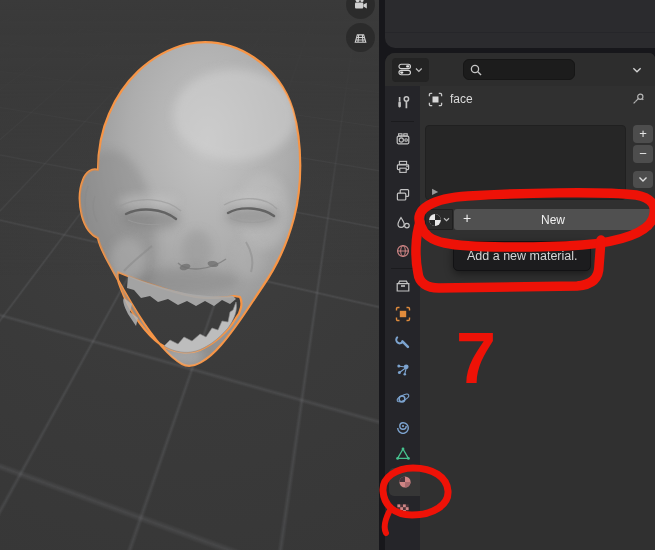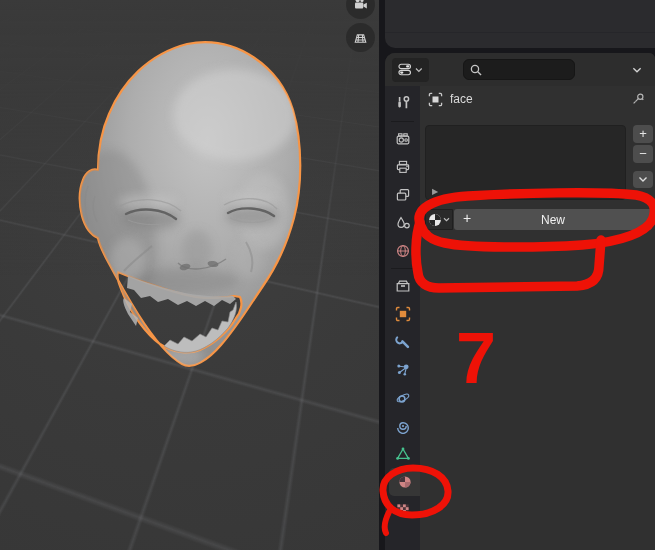--- a/index.html
+++ b/index.html
@@ -355,20 +355,21 @@
             <svg width="7" height="5" viewBox="0 0 8 6">
               <polyline points="1,1.5 4,4.5 7,1.5" stroke="#bdbdbd" stroke-width="1.3" fill="none"></polyline>
             </svg>
           </button>
           <button class="new-btn">
             <span class="plus">+</span>
             <span>New</span>
           </button>
         </div>
 
+        <div class="tooltip">Add a new material.</div>
         <div class="step-number">7</div>
       </div>
     </div>
   </div>
 
   <svg class="annotations" width="655" height="550" viewBox="0 0 655 550">
     <g fill="none" stroke="var(--annotation-red,#ee1207)" stroke-linecap="round" stroke-linejoin="round">
       <path stroke-width="9.5" d="M421,226 C412,209 434,198 468,196 C520,193 601,191 636,195 C653,198 657,207 653,218 C648,232 622,242 582,245 C536,248 467,248 445,243 C431,240 424,235 421,226 Z"></path>
       <path stroke-width="9.5" d="M420,222 C415,237 415,259 418,273 C419,283 427,288 439,288 L577,286 C592,285 599,278 599,266 L601,240"></path>
       <path stroke-width="7" d="M383,491 C382,477 397,468 413,468 C433,468 447,477 448,491 C449,505 433,515 412,515 C395,515 384,506 383,491 Z"></path>

